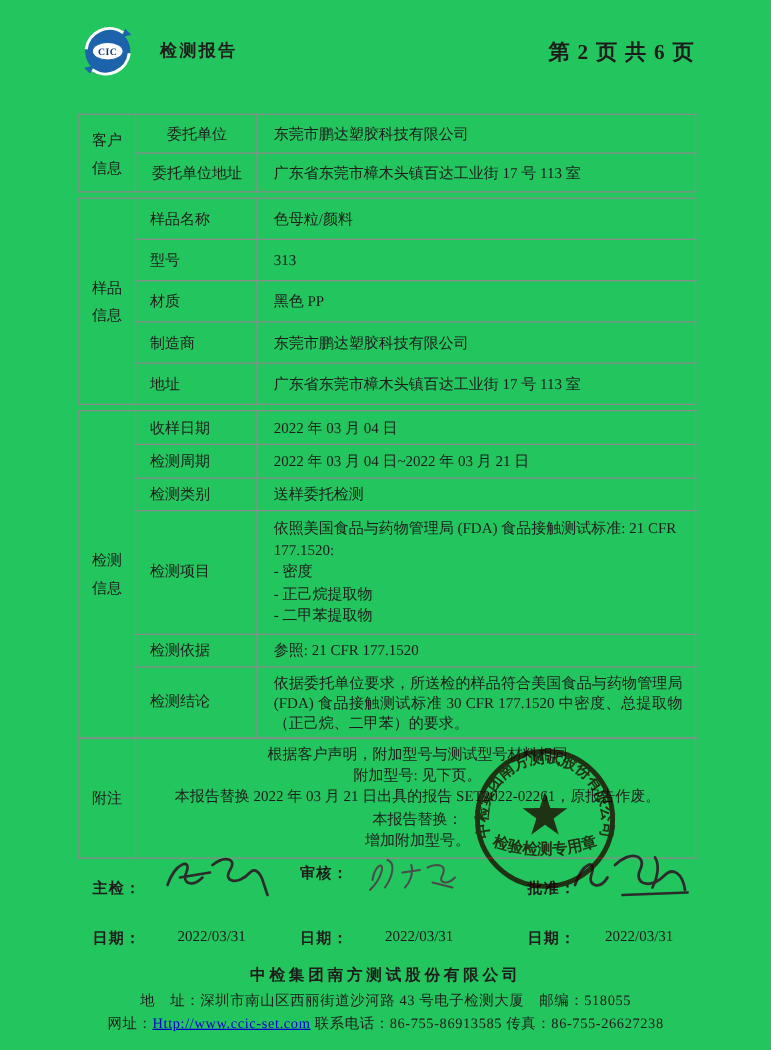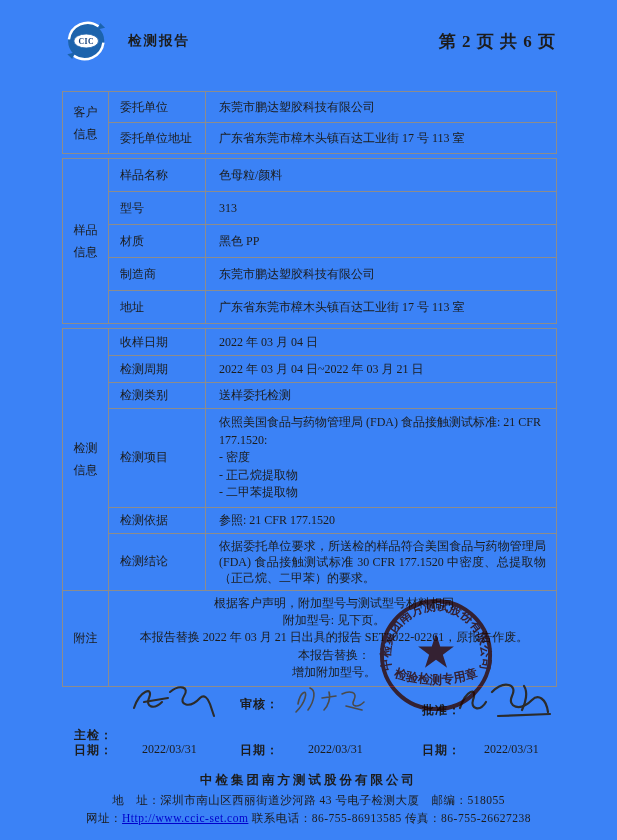--- a/index.html
+++ b/index.html
@@ -1,39 +1,39 @@
 <!DOCTYPE html>
 <html><head>
 <meta charset="utf-8">
 <style>
   * { margin:0; padding:0; box-sizing:border-box; }
   body { background:#e8e8e8; font-family:"Liberation Serif", serif; }
   .page {
     position:relative; width:617px; height:840px; margin:0 auto;
-    background:#3b82f6; color:#1c1c1c; overflow:hidden;
+    background:#22c55e; color:#1c1c1c; overflow:hidden;
     font-family:"Liberation Serif", serif;
   }
   
   .hdr { position:absolute; top:16px; left:62px; width:494px; height:50px;
          display:flex; align-items:center; }
   .hdr .logo { width:50px; height:46px; flex:0 0 auto; }
   .hdr .title { font-size:13.5px; font-weight:bold; letter-spacing:2px; margin-left:16px; }
   .hdr .repno { font-size:12.5px; font-weight:bold; margin-left:52px; white-space:nowrap; }
   .hdr .pageinfo { font-size:17px; font-weight:bold; margin-left:auto; white-space:nowrap; letter-spacing:1px;}
   
   .tables { position:absolute; top:75px; left:62px; width:494px;margin-top:16px; }
   table { border-collapse:collapse; width:494px; table-layout:fixed; }
   table + table { margin-top:4px; }
   table.attached { margin-top:-1px; }
   td { border:1px solid #8c8c8c; font-size:12px; vertical-align:middle;
        padding:3px 10px; overflow:hidden; }
   td.sec { text-align:center; padding:0 4px; line-height:22px; }
   td.lbl { padding-left:11px; }
   td.val { padding-left:13px; }
-  .h31 { height:31px; } .h33 { height:33px; } .h27 { height:27px; } .h26 { height:26px; }
+  .h31 { height:31px;text-align:center; } .h33 { height:33px; } .h27 { height:27px; } .h26 { height:26px; }
   td.multiline { line-height:17.5px; padding-top:5px; padding-bottom:5px; }
   td.conclusion { line-height:16px; padding-top:4px; padding-bottom:4px; text-align:justify; }
   td.notes-cell { line-height:17.4px; padding-top:4px; padding-bottom:4px;text-align:center; }
   
   .stamp { position:absolute; left:377px; top:596px; width:118px; height:118px;
            opacity:0.9; mix-blend-mode:multiply; z-index:5; }
   
   .sig-area { position:absolute; top:672px; left:62px; width:494px; height:105px; font-size:12px; }
   .sig-area .abs { position:absolute; white-space:nowrap; }
   .role { font-weight:bold; letter-spacing:1px; }
@@ -180,29 +180,29 @@
           <div>本报告替换 2022 年 03 月 21 日出具的报告 SET2022-02261，原报告作废。</div>
           <div>本报告替换：</div>
           <div>增加附加型号。</div>
         </td>
       </tr>
     </tbody>
       </table>
   </div>
 
   <div class="sig-area">
-    <span class="abs role" style="left:12px; top:30px;margin-top:25px;">主检：</span>
+    <span class="abs role" style="left:12px; top:30px;">主检：</span>
     <svg class="sigsvg" style="left:62px; top:6px;" width="100" height="46" viewBox="0 0 100 46">
       <g fill="none" stroke="#2b2b2b" stroke-width="2.1" stroke-linecap="round">
         <path d="M10,30 C16,12 30,8 25,20 C21,29 30,32 38,24"></path>
         <path d="M46,14 C56,6 66,9 60,18 C54,27 66,31 76,20 C80,16 84,20 86,26 L90,38"></path>
         <path d="M20,24 L44,20"></path>
       </g>
     </svg>
-    <span class="abs role" style="left:178px; top:24px;">审核：</span>
+    <span class="abs role" style="left:178px; top:18px;">审核：</span>
     <svg class="sigsvg" style="left:226px; top:8px;" width="86" height="40" viewBox="0 0 86 40">
       <g fill="none" stroke="#4a4a4a" stroke-width="1.6" stroke-linecap="round">
         <path d="M10,24 C12,12 20,8 17,18 C15,25 10,30 8,32"></path>
         <path d="M22,8 C28,10 27,20 20,30"></path>
         <path d="M34,18 L48,16 M41,12 C43,18 40,26 36,30"></path>
         <path d="M54,14 C62,10 70,12 66,20 C62,27 70,28 76,22 M58,26 L74,30"></path>
       </g>
     </svg>
     <span class="abs role" style="left:360px; top:30px;">批准：</span>
     <svg class="sigsvg" style="left:392px; top:4px;" width="100" height="48" viewBox="0 0 100 48">

